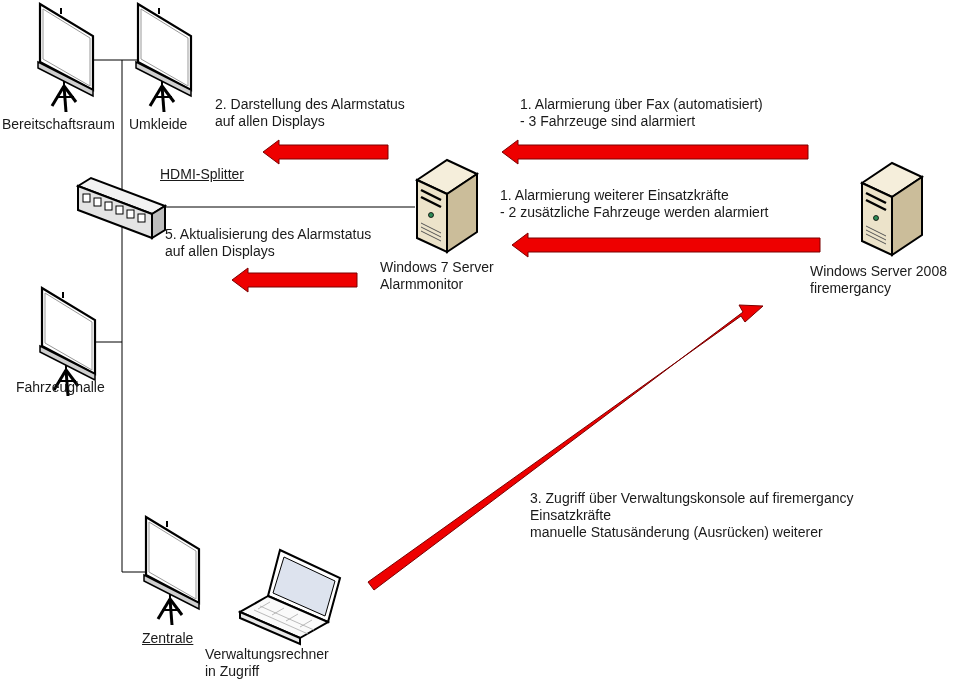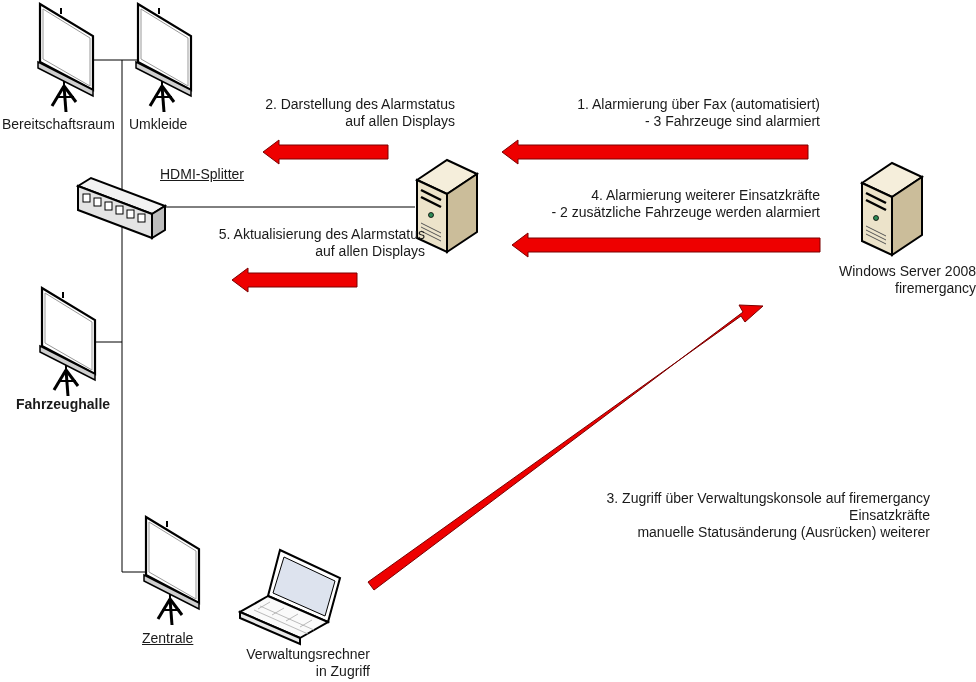--- a/index.html
+++ b/index.html
@@ -10,21 +10,21 @@
     background: #ffffff;
     overflow: hidden;
     font-family: "Liberation Sans", sans-serif;
     color: #1a1a1a;
   }
   svg.layer { position: absolute; left: 0; top: 0; }
   .lbl {
     position: absolute;
     font-size: 14px;
     line-height: 17px;
-    text-align: right;
+    text-align: left;
     white-space: nowrap;
     color: #1a1a1a;
   }
   .lbl span { display: block; }
 </style>
 </head>
 <body>
 
 <div id="canvas">
 
@@ -133,49 +133,53 @@
       </g>
     </g>
   </svg>
 
   <div class="lbl" style="left:2px; top:116px;">
     <span>Bereitschaftsraum</span>
   </div>
   <div class="lbl" style="left:129px; top:116px;">
     <span>Umkleide</span>
   </div>
-  <div class="lbl" style="left:16px; top:396px;font-weight:bold;">
+  <div class="lbl" style="left:16px; top:379px;">
     <span>Fahrzeughalle</span>
   </div>
   <div class="lbl" style="left:142px; top:630px;text-decoration:underline;">
     <span>Zentrale</span>
   </div>
   <div class="lbl" style="left:160px; top:166px;text-decoration:underline;">
     <span>HDMI-Splitter</span>
   </div>
 
+  <div class="lbl" style="left:380px; top:259px; width:140px;">
+    <span>Windows 7 Server</span>
+    <span>Alarmmonitor</span>
+  </div>
   <div class="lbl" style="left:810px; top:263px; width:166px;">
     <span>Windows Server 2008</span>
     <span>firemergancy</span>
   </div>
   <div class="lbl" style="left:205px; top:646px; width:165px;">
     <span>Verwaltungsrechner</span>
     <span>in Zugriff</span>
   </div>
 
   <div class="lbl" style="left:520px; top:96px; width:300px;">
     <span>1. Alarmierung über Fax (automatisiert)</span>
     <span>- 3 Fahrzeuge sind alarmiert</span>
   </div>
   <div class="lbl" style="left:215px; top:96px; width:240px;">
     <span>2. Darstellung des Alarmstatus</span>
     <span>auf allen Displays</span>
   </div>
   <div class="lbl" style="left:500px; top:187px; width:320px;">
-    <span>4. Alarmierung weiterer Einsatzkräfte</span>
+    <span>1. Alarmierung weiterer Einsatzkräfte</span>
     <span>- 2 zusätzliche Fahrzeuge werden alarmiert</span>
   </div>
   <div class="lbl" style="left:165px; top:226px; width:260px;">
     <span>5. Aktualisierung des Alarmstatus</span>
     <span>auf allen Displays</span>
   </div>
   <div class="lbl" style="left:530px; top:490px; width:400px;">
     <span>3. Zugriff über Verwaltungskonsole auf firemergancy</span>
     <span>Einsatzkräfte</span>
     <span>manuelle Statusänderung (Ausrücken) weiterer</span>

